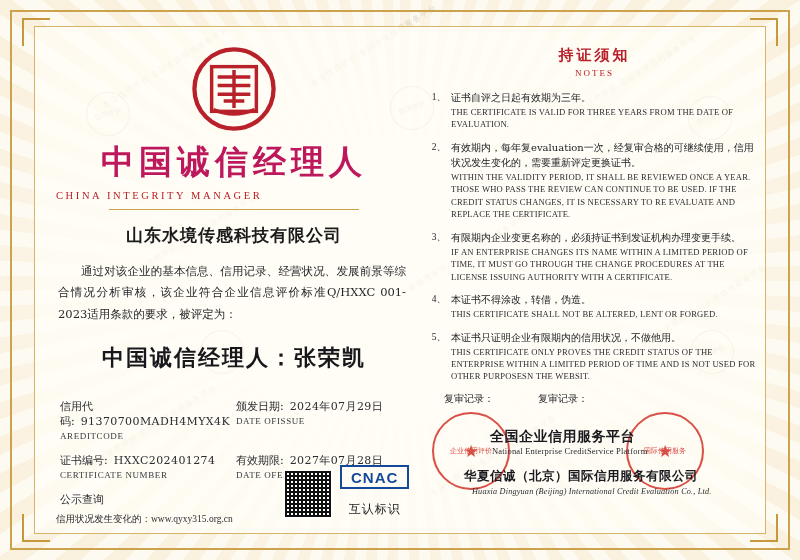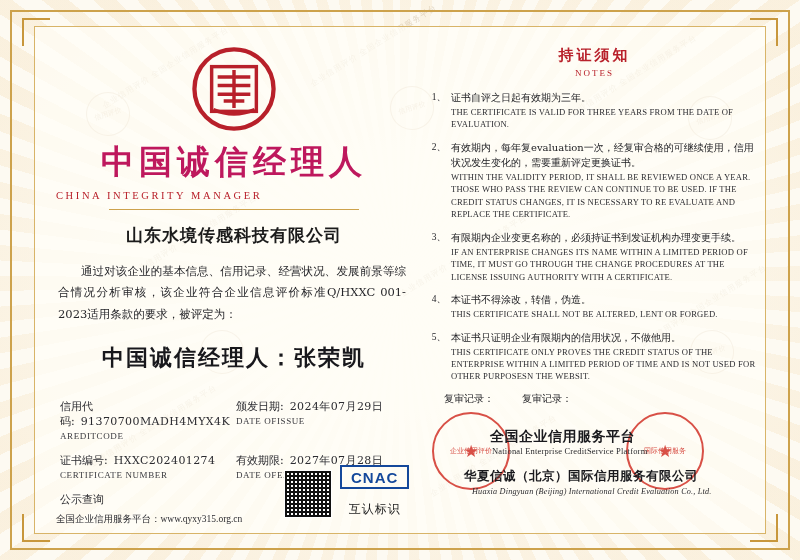--- a/index.html
+++ b/index.html
@@ -319,21 +319,21 @@
     line-height: 1.45;
     color: #2d2d32;
     margin-top: 1px;
     letter-spacing: .2px;
     font-family: "Liberation Serif", serif;
   }
 
   .review-row {
     display: flex;
     margin-top: 4px;
-    gap: 28px;
+    gap: 44px;
     padding-left: 16px;
   }
   .review-label {
     font-size: 10px;
     color: #222226;
     font-family: "DejaVu Serif", serif;
   }
 
   
   .seals {
@@ -491,21 +491,21 @@
           <div class="field">
             <div class="cn">
               <span>有效期限:</span><span class="val">2027年07月28日</span>
             </div>
             <div class="en">DATE OFEXPIRY</div>
           </div>
         </div>
       </div>
 
       <div class="inquiry">公示查询</div>
-      <div class="inquiry-url">全国企业信用服务平台：www.qyxy315.org.cn</div>
+      <div class="inquiry-url">信用状况发生变化的：www.qyxy315.org.cn</div>
 
       <div class="bottom-left">
         <div class="qr"></div>
         <div class="cnac-box">
           <div class="cnac">CNAC</div>
           <div class="cnac-cn">互认标识</div>
         </div>
       </div>
     </div>
 

